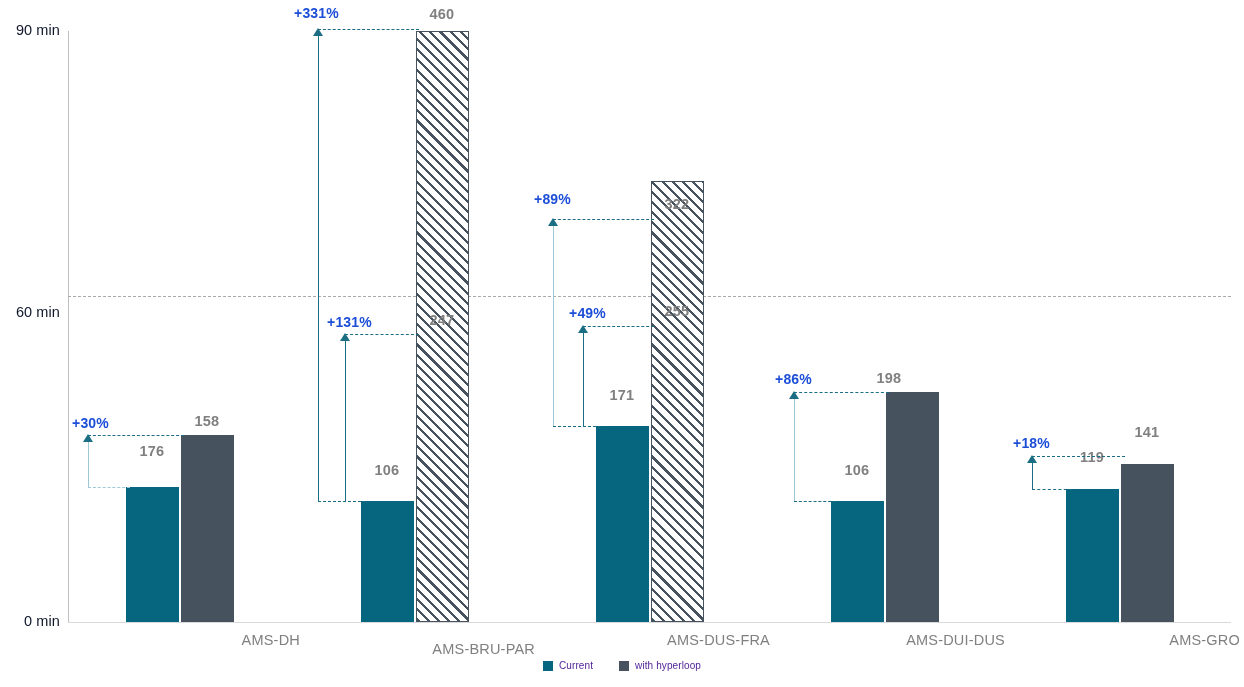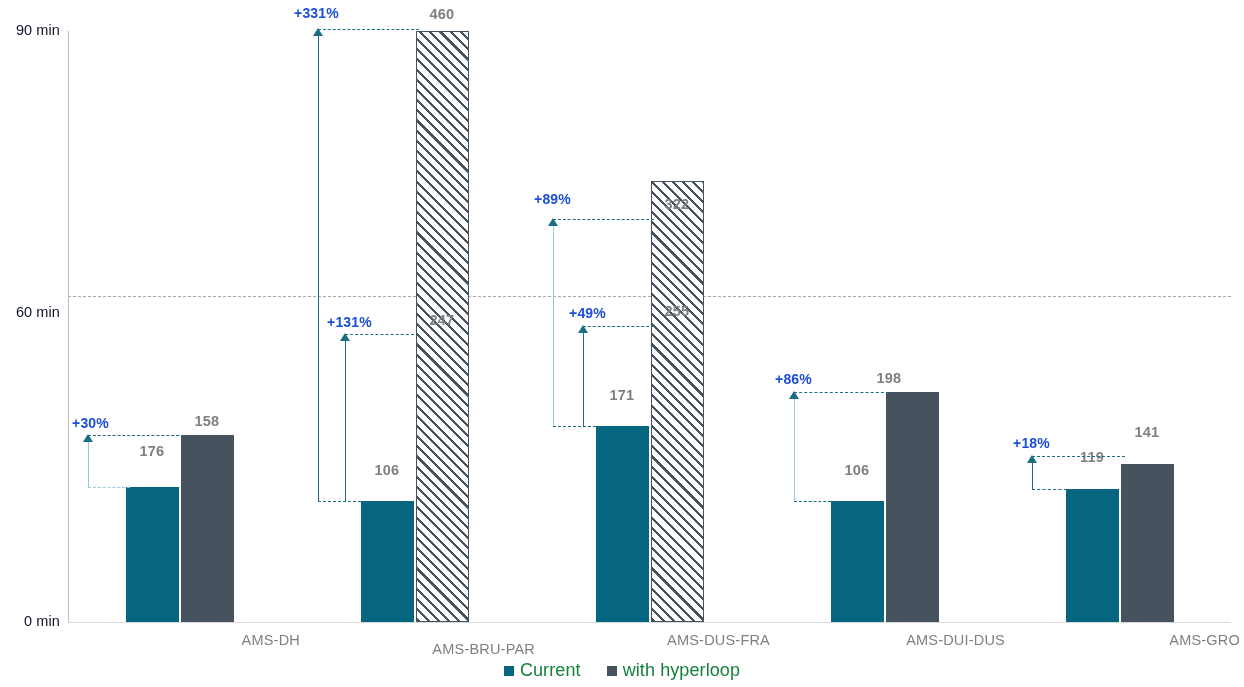--- a/index.html
+++ b/index.html
@@ -99,21 +99,21 @@
   }
 
   
   .legend{
     position:absolute;
     left:0;top:660px;width:1244px;
     display:flex;justify-content:center;align-items:center;gap:26px;
   }
   .legend-item{display:flex;align-items:center;gap:6px;}
   .legend-swatch{width:10px;height:10px;display:inline-block;}
-  .legend-text{color:#15803d;font-size:18px;letter-spacing:.1px;}
+  .legend-text{color:#4c1d95;font-size:10px;letter-spacing:.1px;}
 </style>
 </head>
 <body>
 
 <div id="chart-root">
 
   <div class="y-axis-line"></div>
   <div class="baseline"></div>
   <div class="gridline-60"></div>
 

